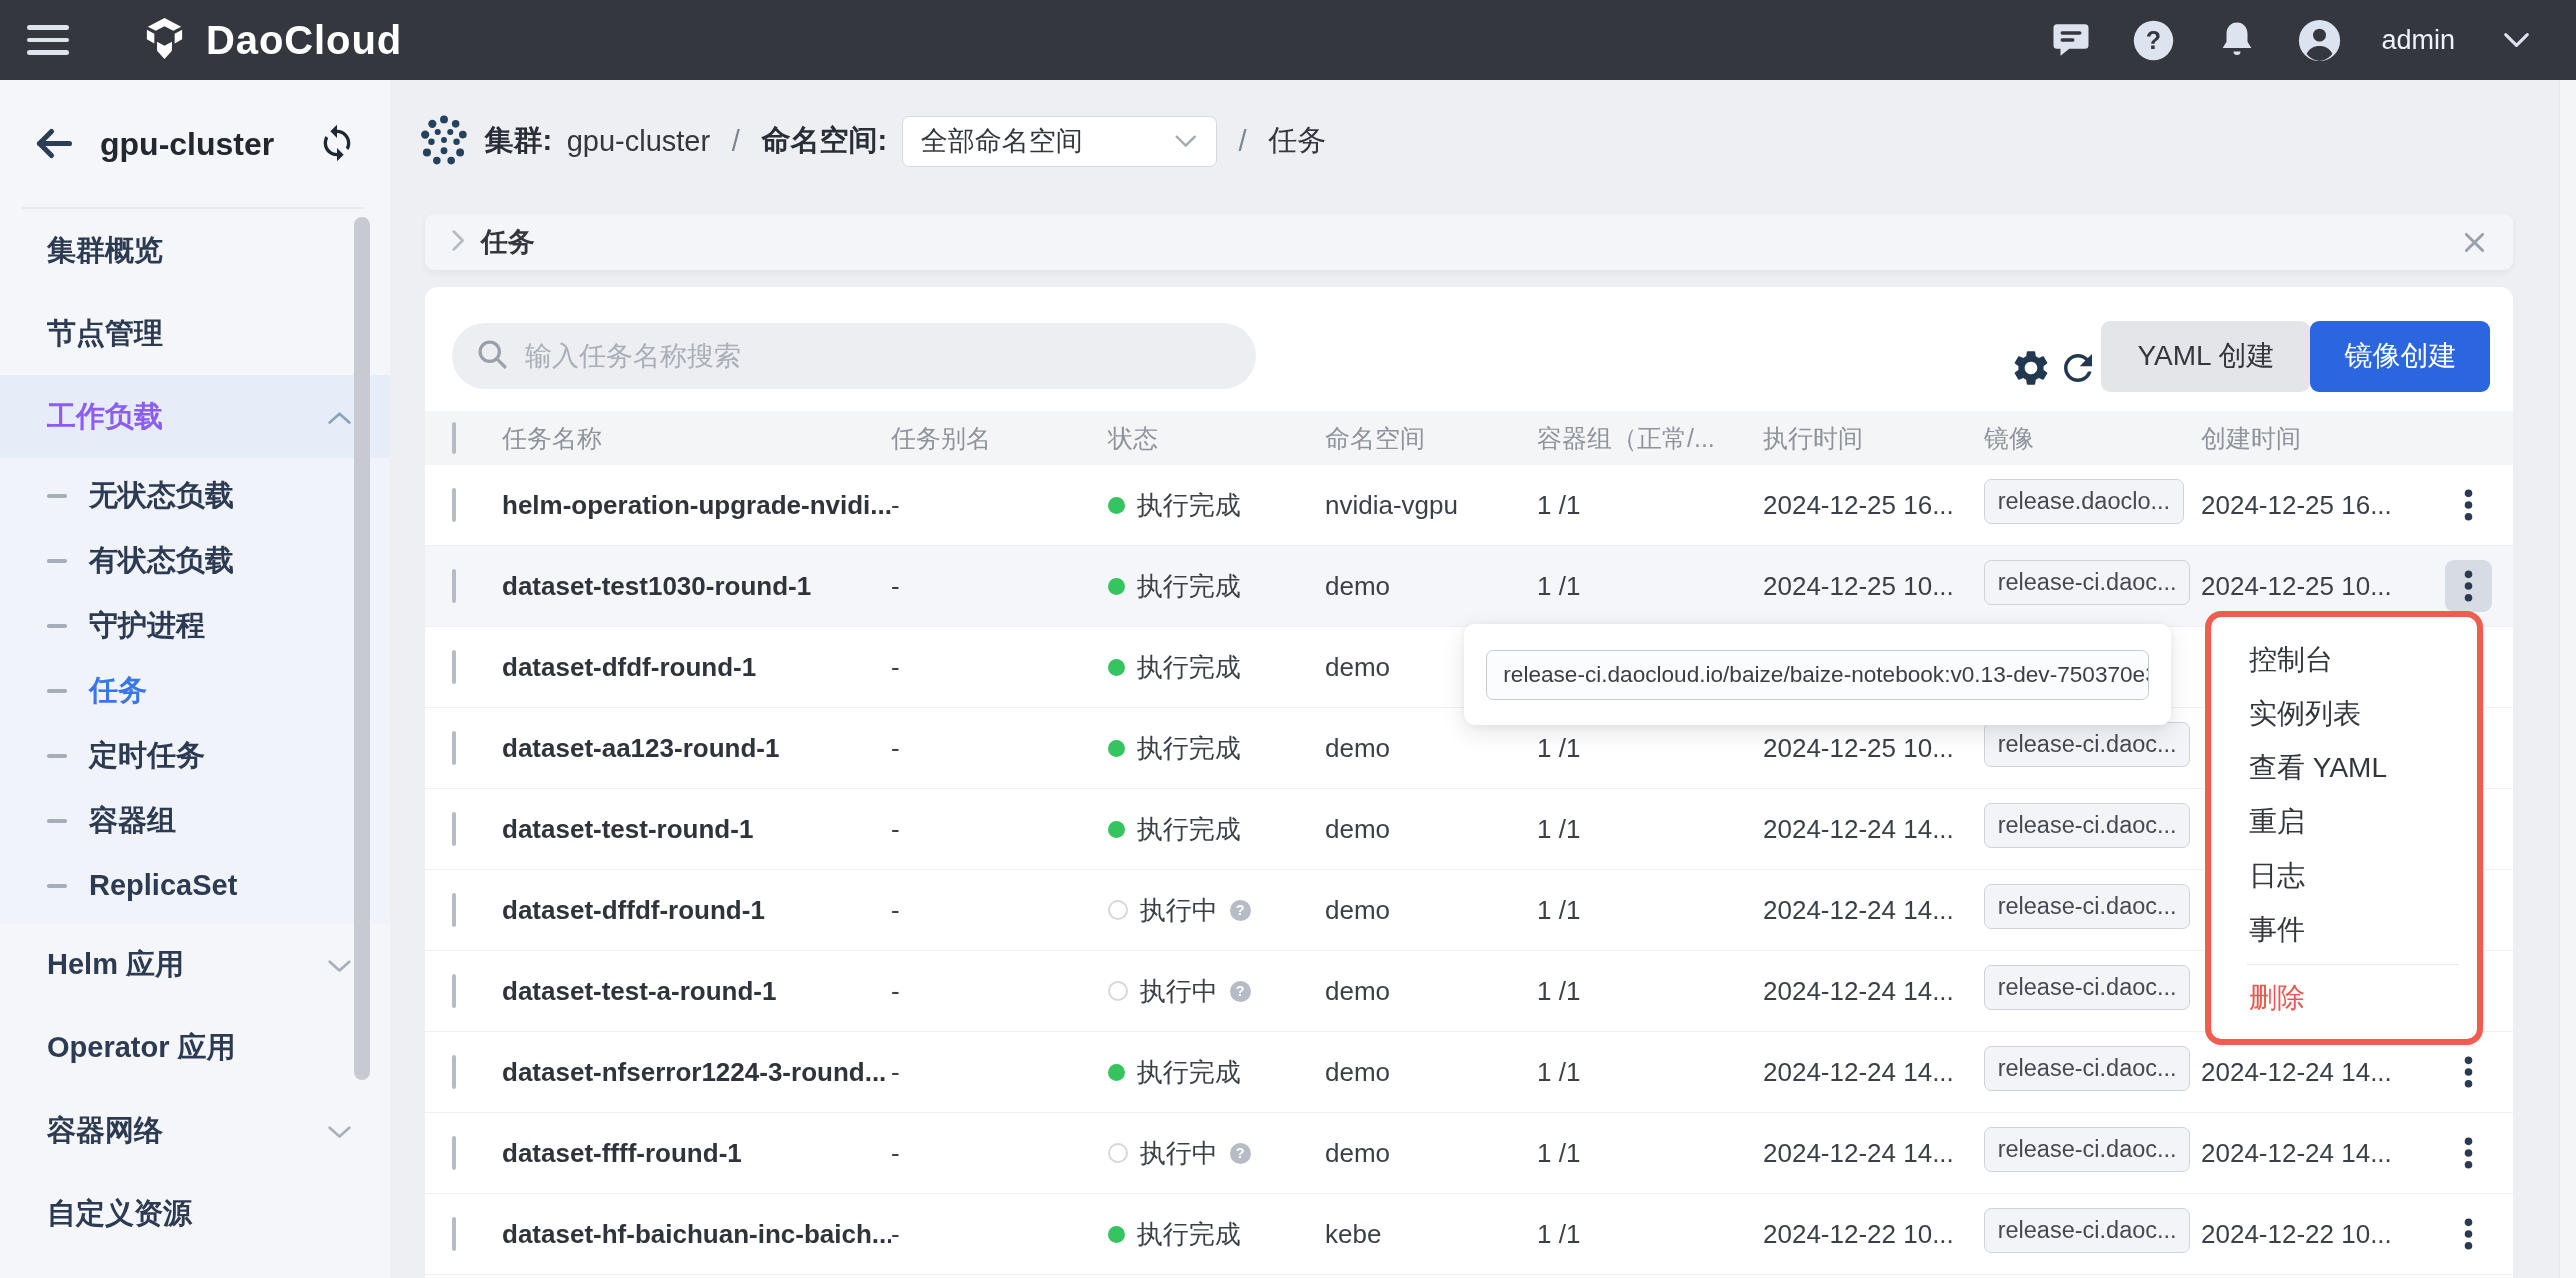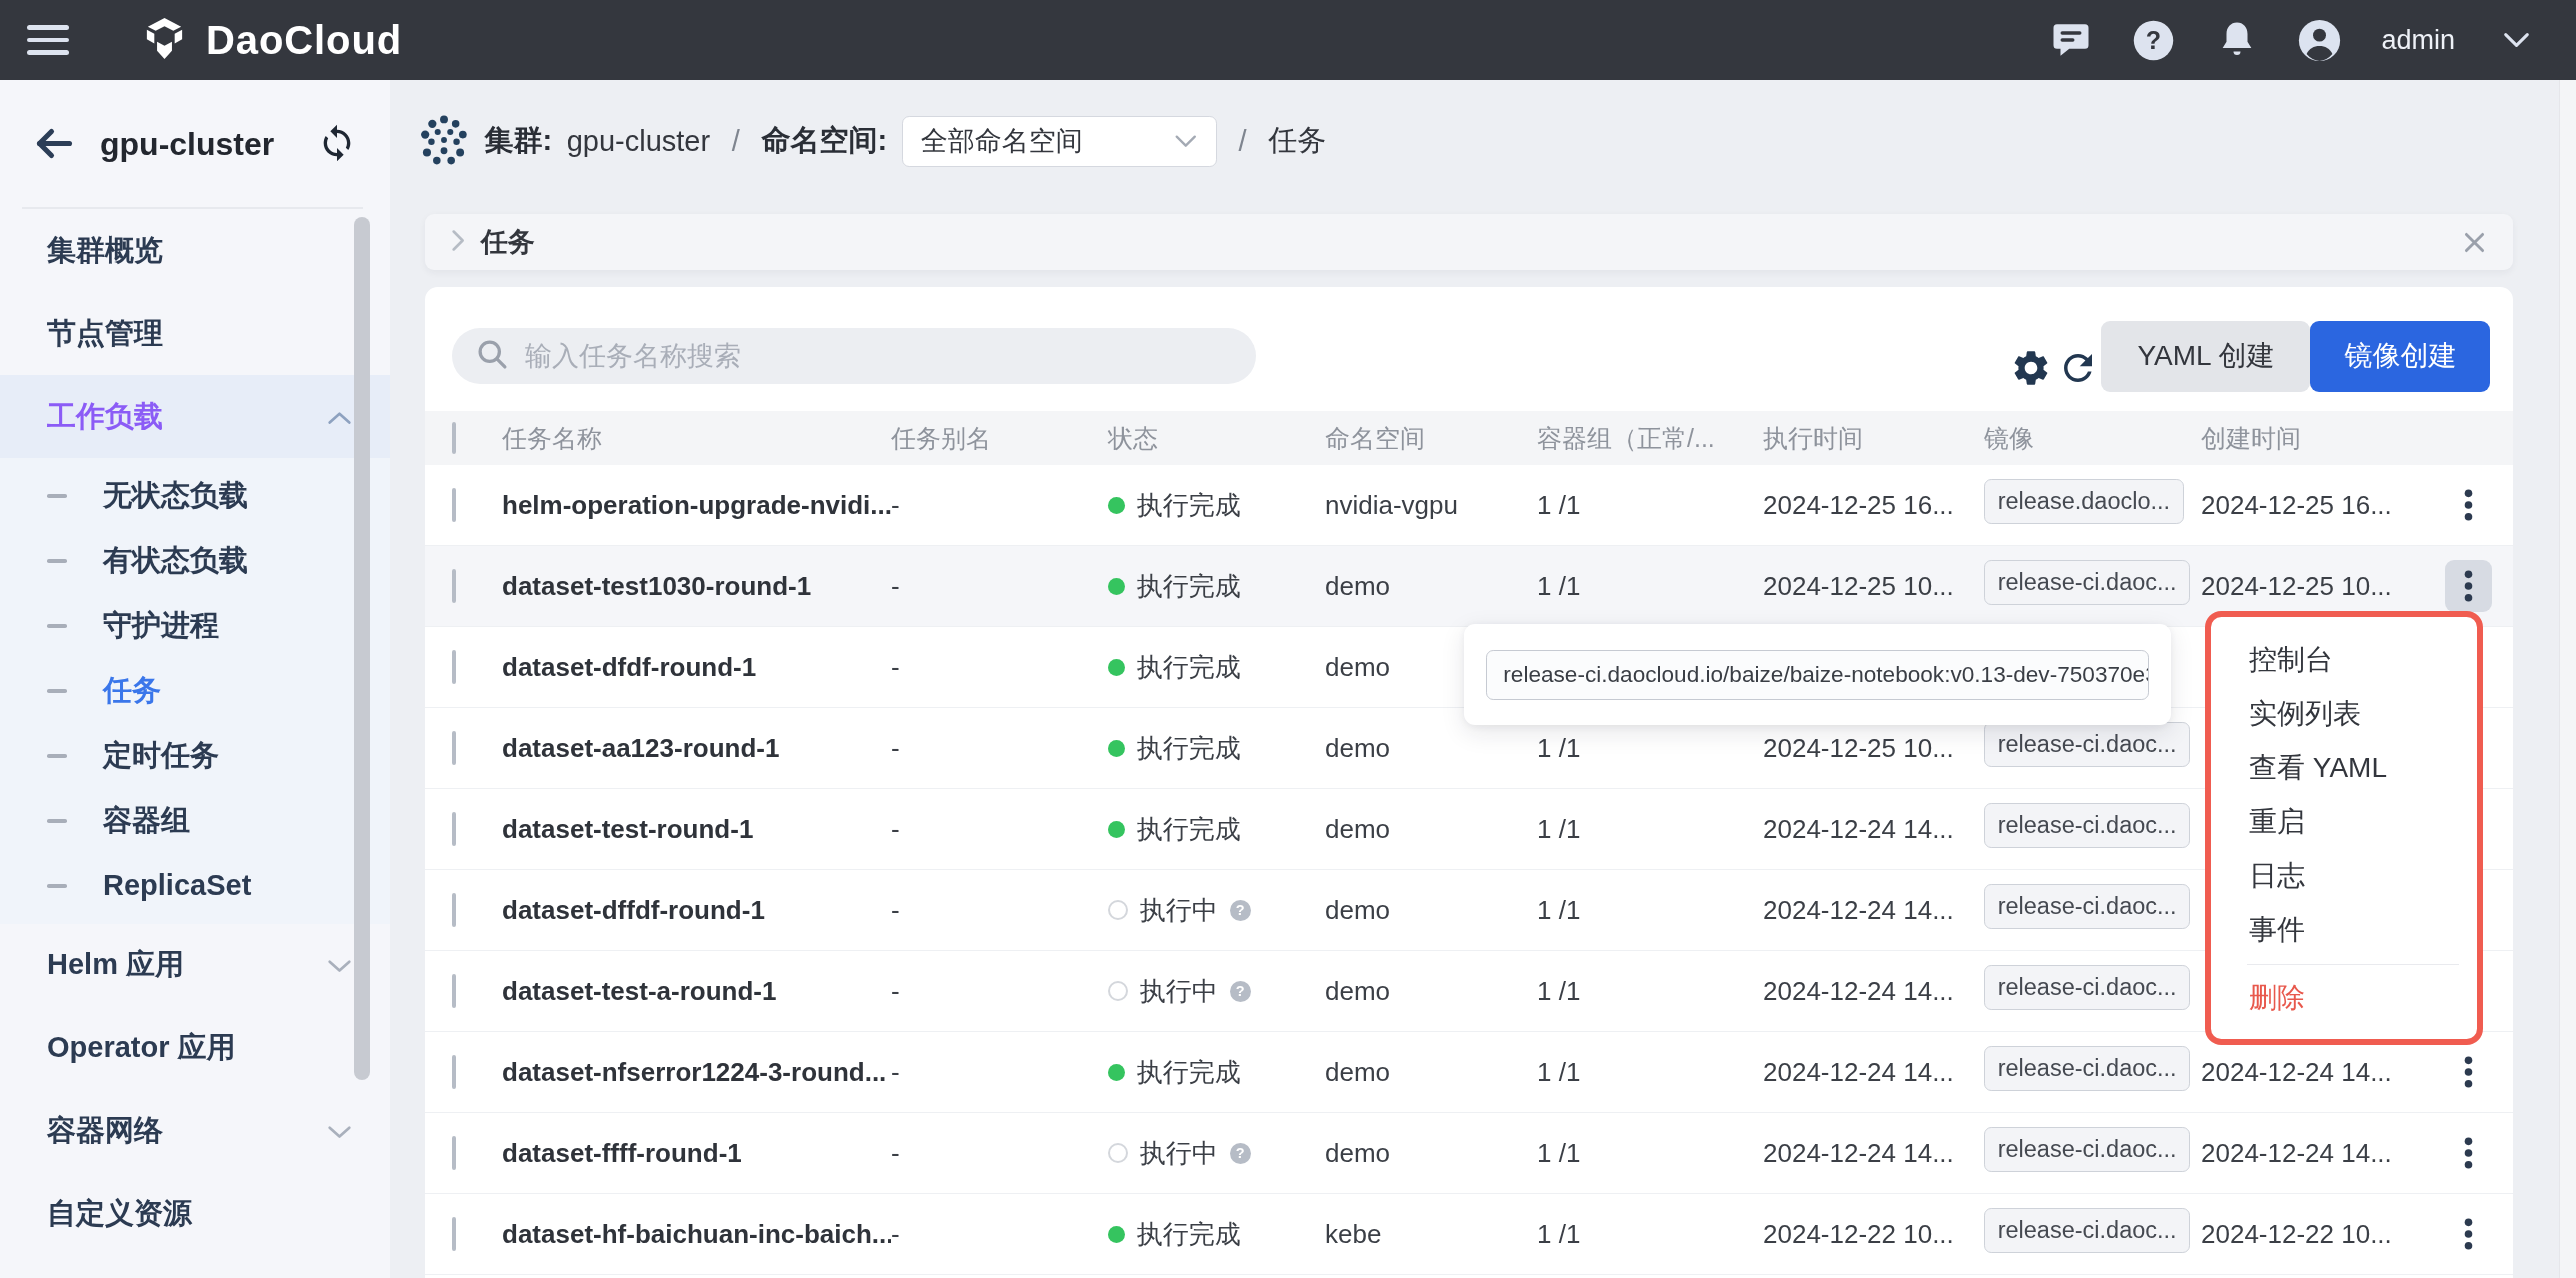--- a/index.html
+++ b/index.html
@@ -20,21 +20,21 @@
   
   .sidebar{position:absolute;left:0;top:80px;width:390px;bottom:0;background:#f5f6fa;z-index:3;}
   .side-top{height:129px;display:flex;align-items:center;padding:0 33px;position:relative;}
   .side-top::after{content:'';position:absolute;left:22px;right:27px;bottom:0;height:1.8px;background:#e7e9ee;}
   .side-title{flex:1;margin-left:27px;font-size:32px;font-weight:600;color:#23272f;}
   .nav-item{height:83px;display:flex;align-items:center;padding:0 38px 0 47px;font-size:29px;
             font-weight:600;color:#2c3b52;cursor:pointer;}
   .nav-item .chev{margin-left:auto;}
   .nav-item.active{background:#e7edf8;color:#8b5cf6;}
   .submenu{background:#f0f4fa;padding:5.4px 0;}
-  .sub-item{height:65px;display:flex;align-items:center;padding:0 38px 0 47px;gap:36px;
+  .sub-item{height:65px;display:flex;align-items:center;padding:0 38px 0 47px;gap:22px;
             font-size:29px;font-weight:600;color:#2c3b52;cursor:pointer;}
   .dash{width:20px;height:3.6px;border-radius:1.8px;background:#a8aeb9;flex:none;}
   .sub-item.active{color:#3a76ea;}
   .side-scroll{position:absolute;right:20px;top:137px;width:16.3px;height:863px;background:#c7cad1;border-radius:9px;}
 
   
   .cluster-header{position:absolute;left:418px;top:101px;height:80px;display:flex;align-items:center;gap:14.5px;}
   .ch-label{font-size:29px;font-weight:700;color:#2a2e36;margin-left:0;}
   .ch-value{font-size:29px;color:#33363d;}
   .sep{font-size:29px;color:#7f858f;margin:0 7.2px;}
@@ -46,21 +46,21 @@
   .crumbbar{position:absolute;left:425px;top:214px;width:2088px;height:56px;background:#f4f5f8;
             border-radius:9px;display:flex;align-items:center;padding:0 25px;box-sizing:border-box;
             box-shadow:0 2.7px 7.2px rgba(40,44,60,0.05);}
   .crumb-label{margin-left:14.5px;font-size:27px;font-weight:600;color:#33363d;}
   .crumb-close{margin-left:auto;cursor:pointer;display:flex;}
 
   
   .card{position:absolute;left:425px;top:287px;width:2088px;height:991px;background:#fff;
         border-radius:12.7px 12.7px 0 0;overflow:hidden;}
   .toolbar{position:absolute;left:27px;top:33px;right:22.6px;height:72px;display:flex;align-items:center;}
-  .search{width:804px;height:56px;border-radius:38px;background:#eceef2;display:flex;align-items:center;
+  .search{width:804px;height:66px;border-radius:38px;background:#eceef2;display:flex;align-items:center;
           padding:0 23.5px;gap:14.5px;box-sizing:border-box;}
   .search input{border:none;background:transparent;outline:none;font-size:27px;color:#33363d;width:100%;}
   .search input::placeholder{color:#a9aeb8;}
   .tb-right{display:flex;align-items:flex-end;margin-left:auto;}
   .icon-btn{width:47px;height:47px;display:flex;align-items:center;justify-content:center;cursor:pointer;}
   .btn-gray{height:71px;padding:0 36px;background:#e3e5e9;border-radius:9px;font-size:28px;color:#33363d;
             display:flex;align-items:center;cursor:pointer;border:none;font-family:inherit;}
   .btn-blue{height:71px;padding:0 34px;background:#2b66e0;border-radius:9px;font-size:28px;color:#fff;
             display:flex;align-items:center;cursor:pointer;border:none;font-family:inherit;}
 

